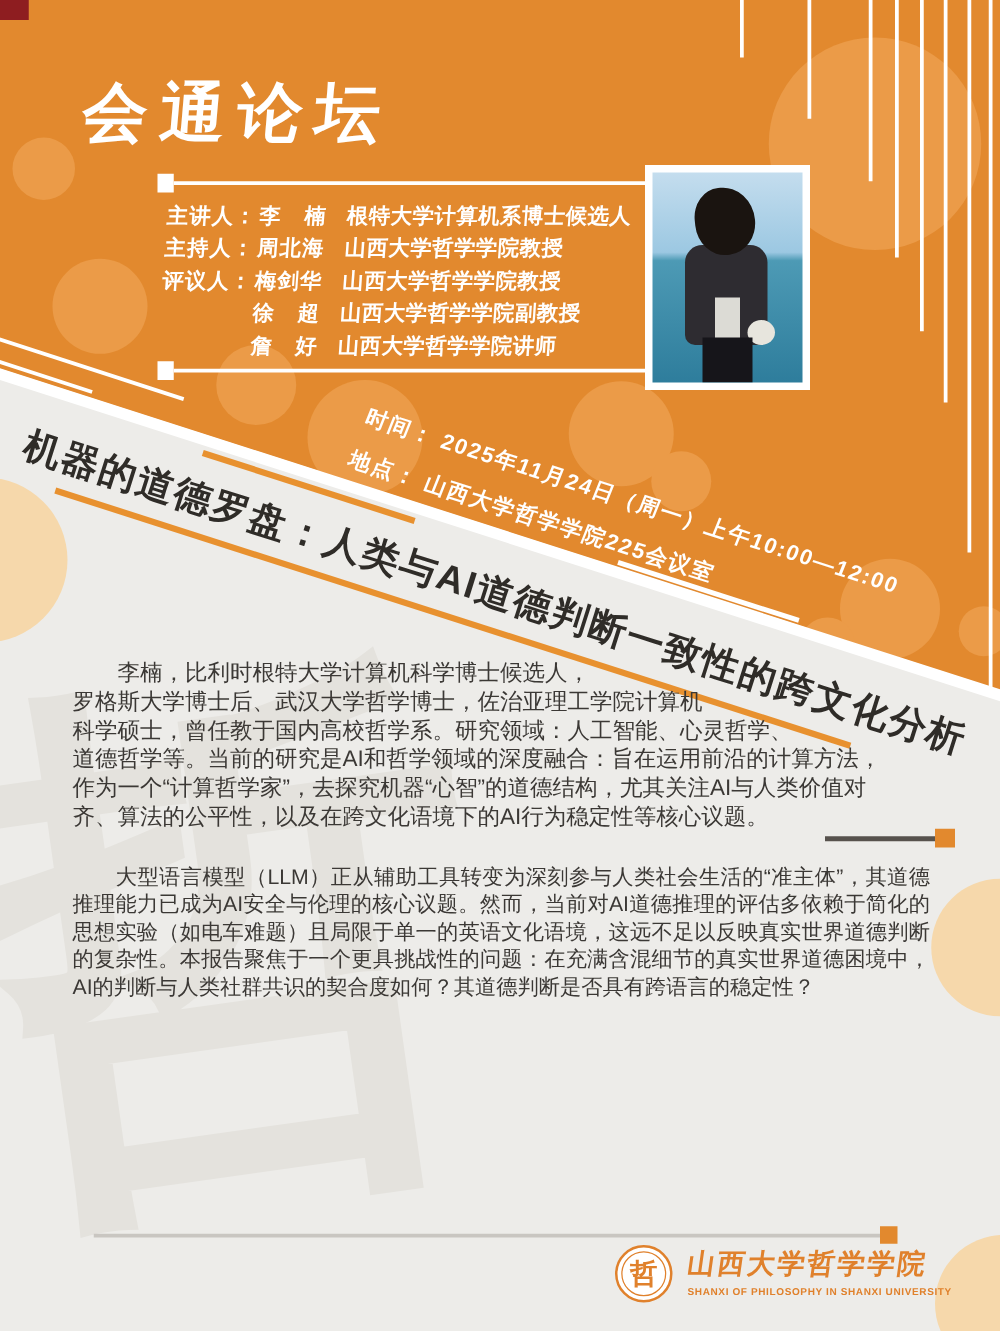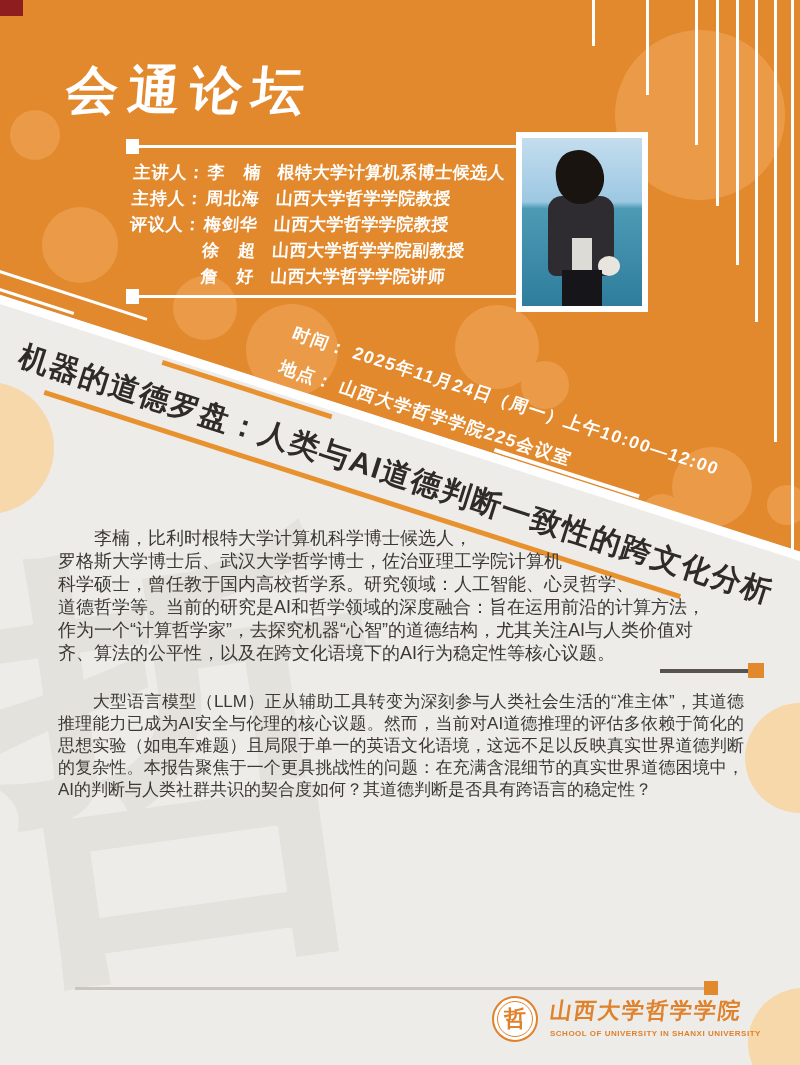--- a/index.html
+++ b/index.html
@@ -204,17 +204,17 @@
 
   <div class="rule"></div>
   <div class="rule-sq"></div>
 
   <div class="logo">
     <div class="seal">
       <div class="seal-inner">哲</div>
     </div>
     <div class="logo-txt">
       <div class="logo-cn">山西大学哲学学院</div>
-      <div class="logo-en">SCHOOL OF UNIVERSITY IN SHANXI UNIVERSITY</div>
+      <div class="logo-en">SHANXI OF PHILOSOPHY IN SHANXI UNIVERSITY</div>
     </div>
   </div>
 
 </div>
 
 </body></html>

